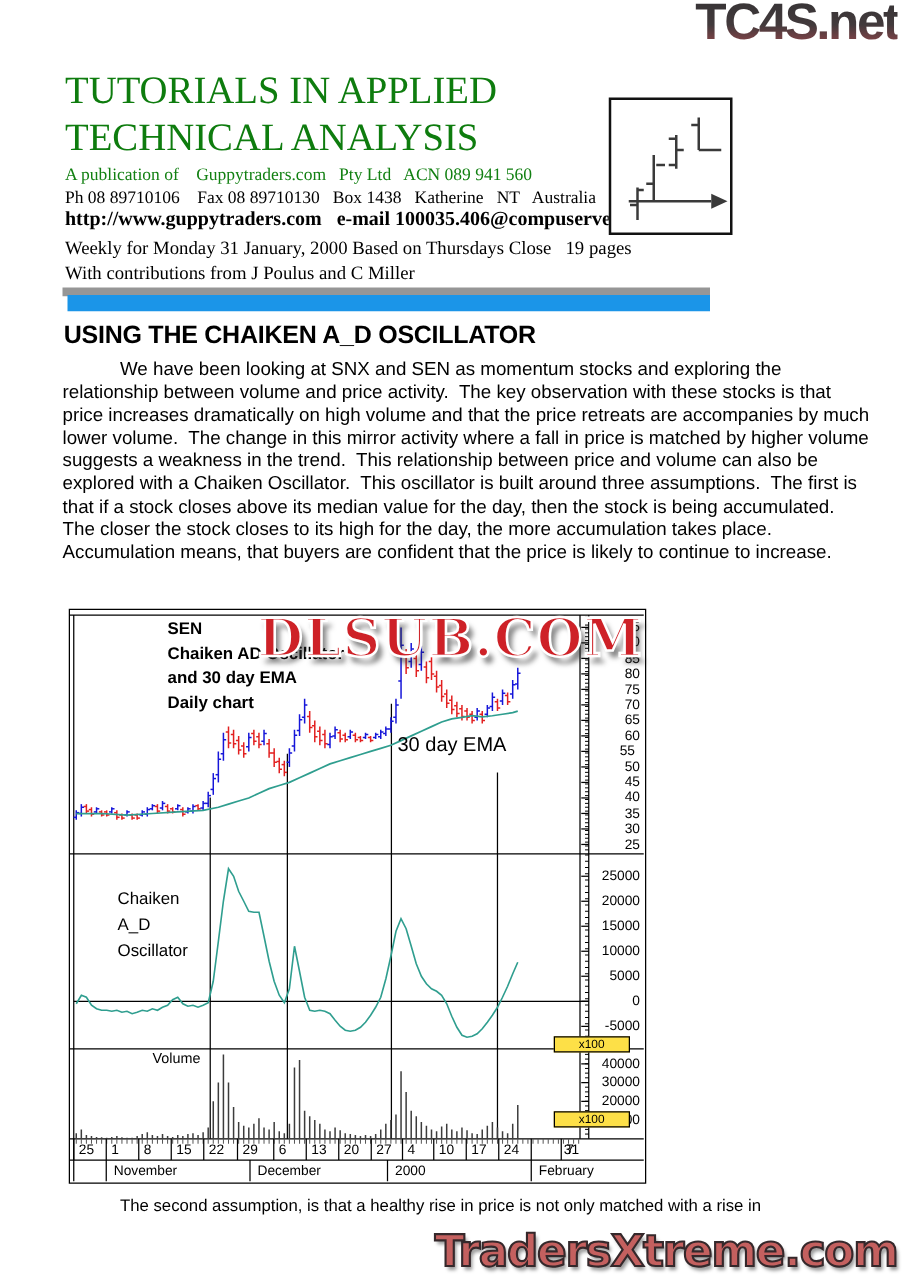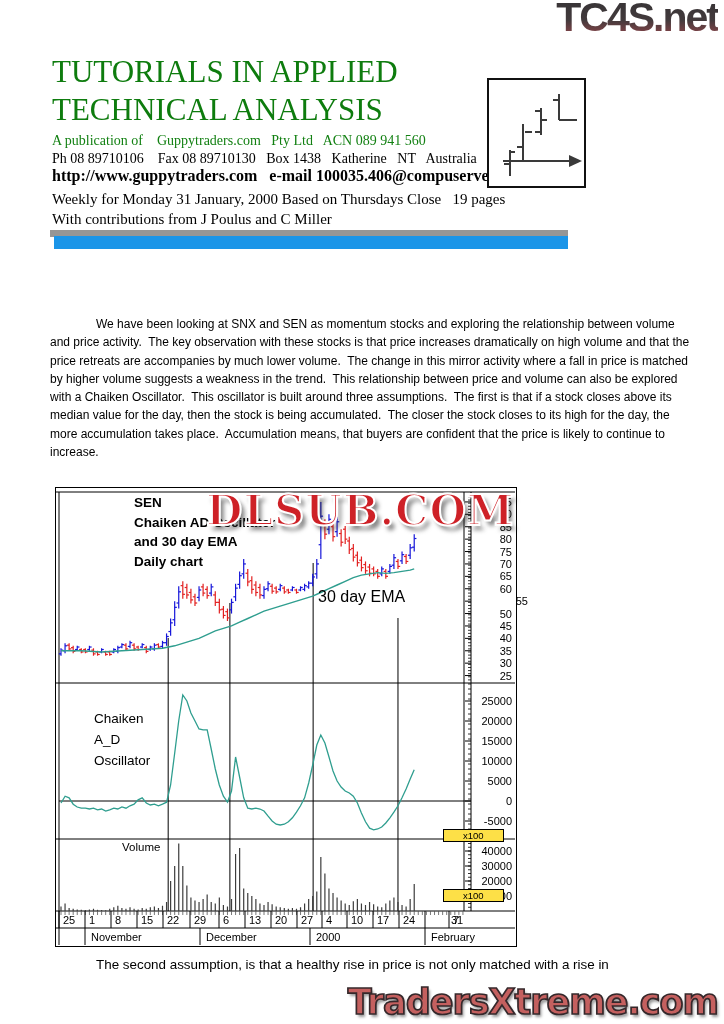--- a/index.html
+++ b/index.html
@@ -19,21 +19,21 @@
   .contactline{left:52px;top:151px;font-size:14px;}
   .webline{left:52px;top:167px;font-size:16px;font-weight:bold;}
   .issueline{left:52px;top:191px;font-size:15px;}
   .contribline{left:52px;top:211px;font-size:15px;}
   .logo-box{left:487px;top:78px;width:95px;height:106px;border:2px solid #111;background:#fff;}
   .bar-gray{left:50px;top:230px;width:518px;height:7px;background:#969696;}
   .bar-blue{left:54px;top:236px;width:514px;height:13px;background:#1b95e8;}
 
   
   .headline{left:51px;top:257px;font-size:20px;font-weight:bold;letter-spacing:-0.2px;}
-  .para{left:50px;top:287px;width:648px;font-size:12px;line-height:18.3px;text-indent:46px;margin-top:28px;}
+  .para{left:50px;top:287px;width:648px;font-size:15px;line-height:18.3px;text-indent:46px;}
   .para2{left:50px;top:956px;width:648px;font-size:13.4px;line-height:18.3px;text-indent:46px;}
 
   
   #chart{left:55px;top:487px;width:460px;height:458px;border:1px solid #000;background:#fff;}
   #chart svg{position:absolute;left:0;top:0;}
   .cl{position:absolute;font-family:"Liberation Sans",sans-serif;}
   .chart-title{left:78px;top:5px;font-size:13.5px;font-weight:bold;line-height:19.5px;}
   .wm{left:150px;top:-2px;font:700 42px "DejaVu Serif",serif;color:#ce2127;
       -webkit-text-stroke:2px #fff;letter-spacing:1px;
       text-shadow:0 0 1px #fff,4px 5px 4px rgba(40,40,40,.55);z-index:5;}
@@ -85,20 +85,21 @@
           <line x1="64" y1="20" x2="70" y2="20"></line>
           <line x1="70" y1="40" x2="88" y2="40"></line>
       </g>
       <polygon points="80,75 93,81 80,87" fill="#3a3a3a"></polygon>
     </svg>
   </div>
 
   <div class="abs bar-gray"></div>
   <div class="abs bar-blue"></div>
 
+  <div class="abs headline">USING THE CHAIKEN A_D OSCILLATOR</div>
   <div class="abs para pre">We have been looking at SNX and SEN as momentum stocks and exploring the relationship between volume and price activity.  The key observation with these stocks is that price increases dramatically on high volume and that the price retreats are accompanies by much lower volume.  The change in this mirror activity where a fall in price is matched by higher volume suggests a weakness in the trend.  This relationship between price and volume can also be explored with a Chaiken Oscillator.  This oscillator is built around three assumptions.  The first is that if a stock closes above its median value for the day, then the stock is being accumulated.  The closer the stock closes to its high for the day, the more accumulation takes place.  Accumulation means, that buyers are confident that the price is likely to continue to increase.</div>
 
   <div id="chart" class="abs">
     <svg id="chart-svg" width="460" height="458" viewBox="0 0 460 458">
         <line x1="112.18399999999998" y1="150" x2="112.18399999999998" y2="423" stroke="#000000" stroke-width="1"></line>
         <line x1="173.896" y1="115" x2="173.896" y2="423" stroke="#000000" stroke-width="1"></line>
         <line x1="257.126" y1="75" x2="257.126" y2="423" stroke="#000000" stroke-width="1"></line>
         <line x1="341.97999999999996" y1="130" x2="341.97999999999996" y2="423" stroke="#000000" stroke-width="1"></line>
         <line x1="0" y1="4" x2="459" y2="4" stroke="#000" stroke-width="1"></line>
         <line x1="0" y1="195" x2="459" y2="195" stroke="#000" stroke-width="1"></line>
@@ -723,21 +724,21 @@
       </svg>
     <div id="chart-gen" class="abs" style="left:0;top:0;width:460px;height:458px;pointer-events:none;">
         <div class="tickR" style="left: 412px; top: 8.92208px; width: 44px;">95</div>
         <div class="tickR" style="left: 412px; top: 21.3247px; width: 44px;">90</div>
         <div class="tickR" style="left: 412px; top: 33.7273px; width: 44px;">85</div>
         <div class="tickR" style="left: 412px; top: 46.1299px; width: 44px;">80</div>
         <div class="tickR" style="left: 412px; top: 58.5325px; width: 44px;">75</div>
         <div class="tickR" style="left: 412px; top: 70.9351px; width: 44px;">70</div>
         <div class="tickR" style="left: 412px; top: 83.3377px; width: 44px;">65</div>
         <div class="tickR" style="left: 412px; top: 95.7403px; width: 44px;">60</div>
-        <div class="tickR" style="left: 428px; top: 108.143px; width: 44px; text-align: right;">55</div>
+        <div class="tickR" style="left: 408px; top: 108.143px; width: 44px; text-align: right;">55</div>
         <div class="tickR" style="left: 412px; top: 120.545px; width: 44px;">50</div>
         <div class="tickR" style="left: 412px; top: 132.948px; width: 44px;">45</div>
         <div class="tickR" style="left: 412px; top: 145.351px; width: 44px;">40</div>
         <div class="tickR" style="left: 412px; top: 157.753px; width: 44px;">35</div>
         <div class="tickR" style="left: 412px; top: 170.156px; width: 44px;">30</div>
         <div class="tickR" style="left: 412px; top: 182.558px; width: 44px;">25</div>
         <div class="tickR" style="left: 412px; top: 208px; width: 44px;">25000</div>
         <div class="tickR" style="left: 412px; top: 228px; width: 44px;">20000</div>
         <div class="tickR" style="left: 412px; top: 248px; width: 44px;">15000</div>
         <div class="tickR" style="left: 412px; top: 268px; width: 44px;">10000</div>

